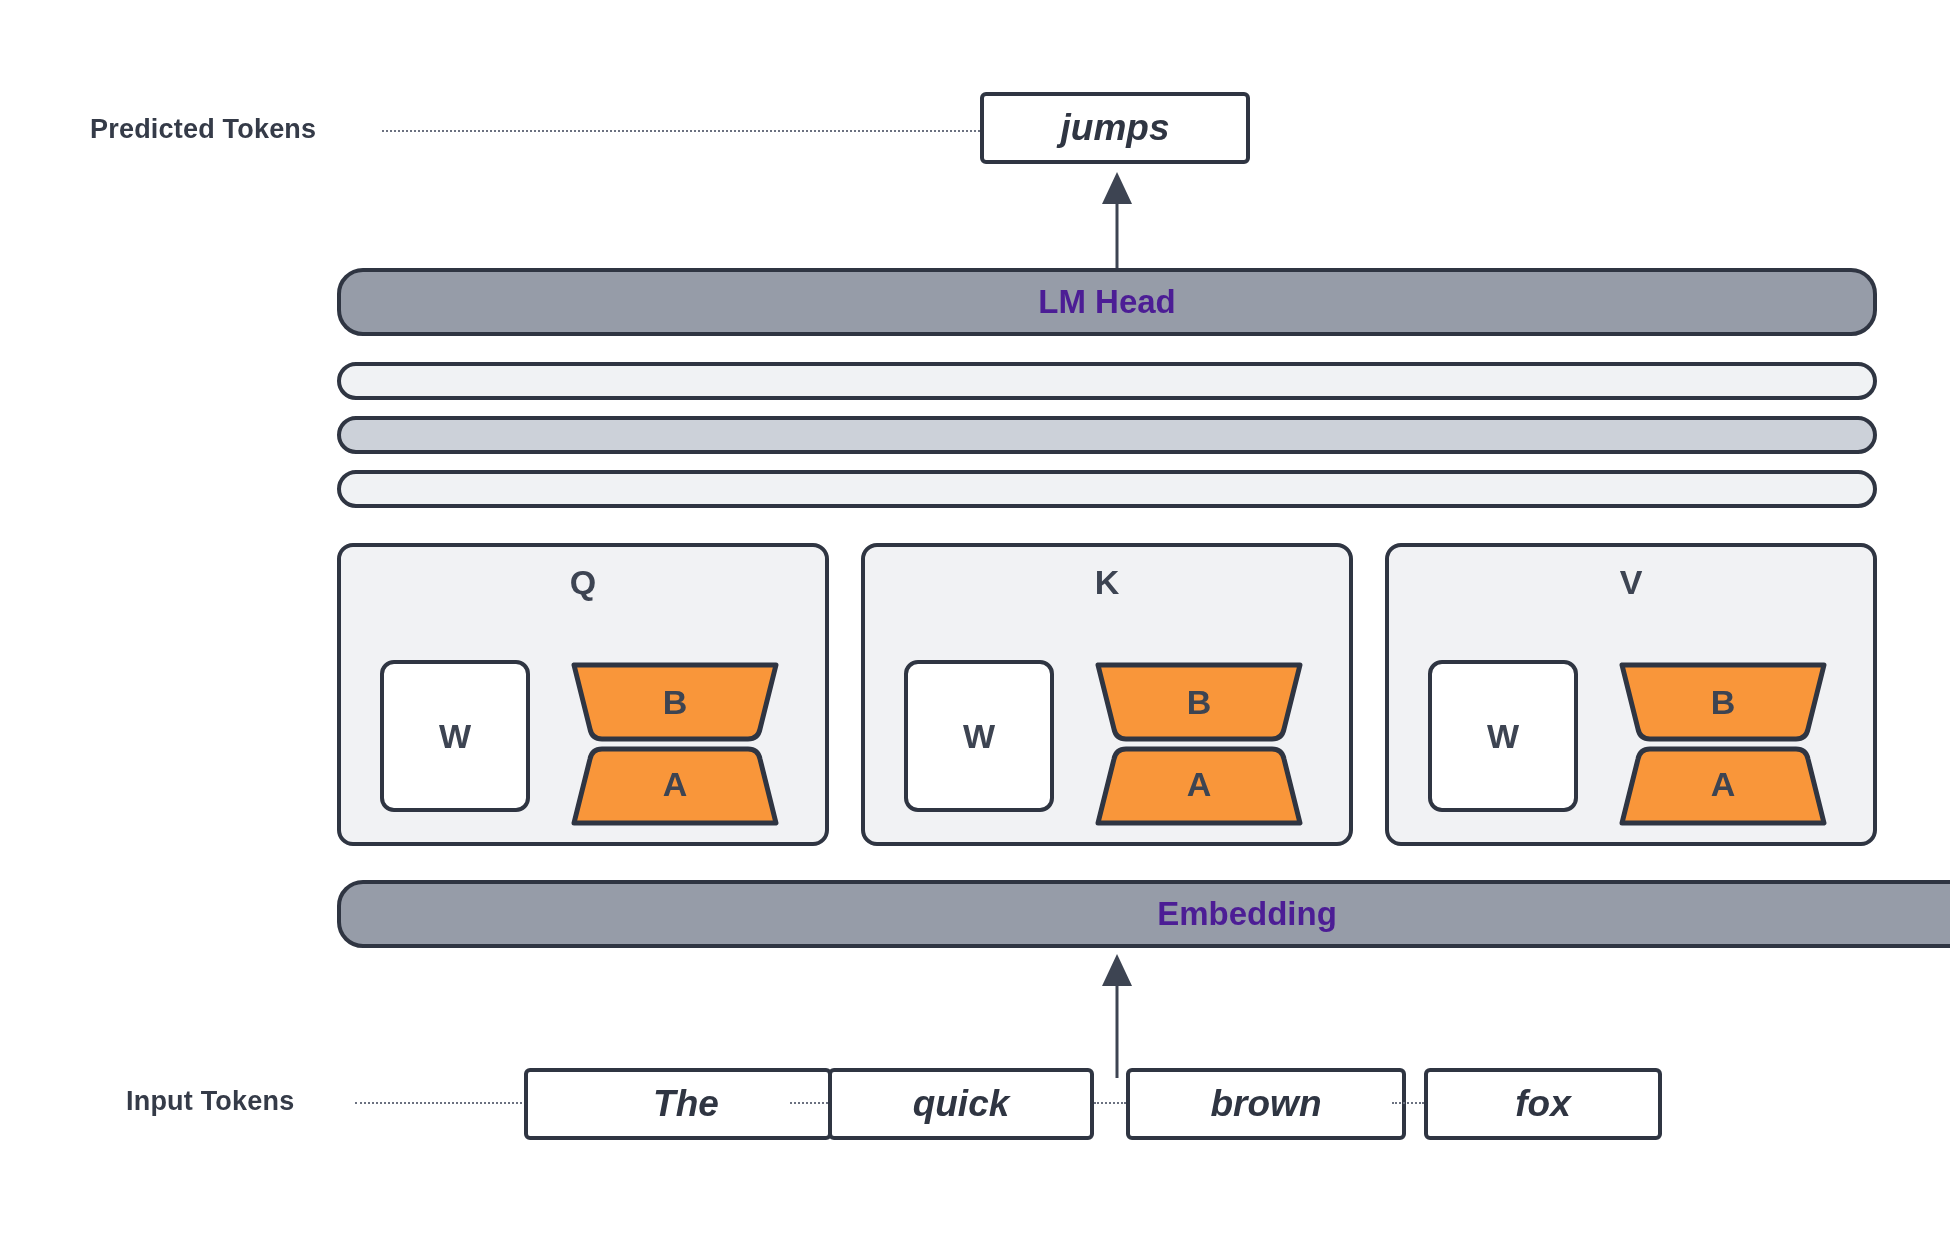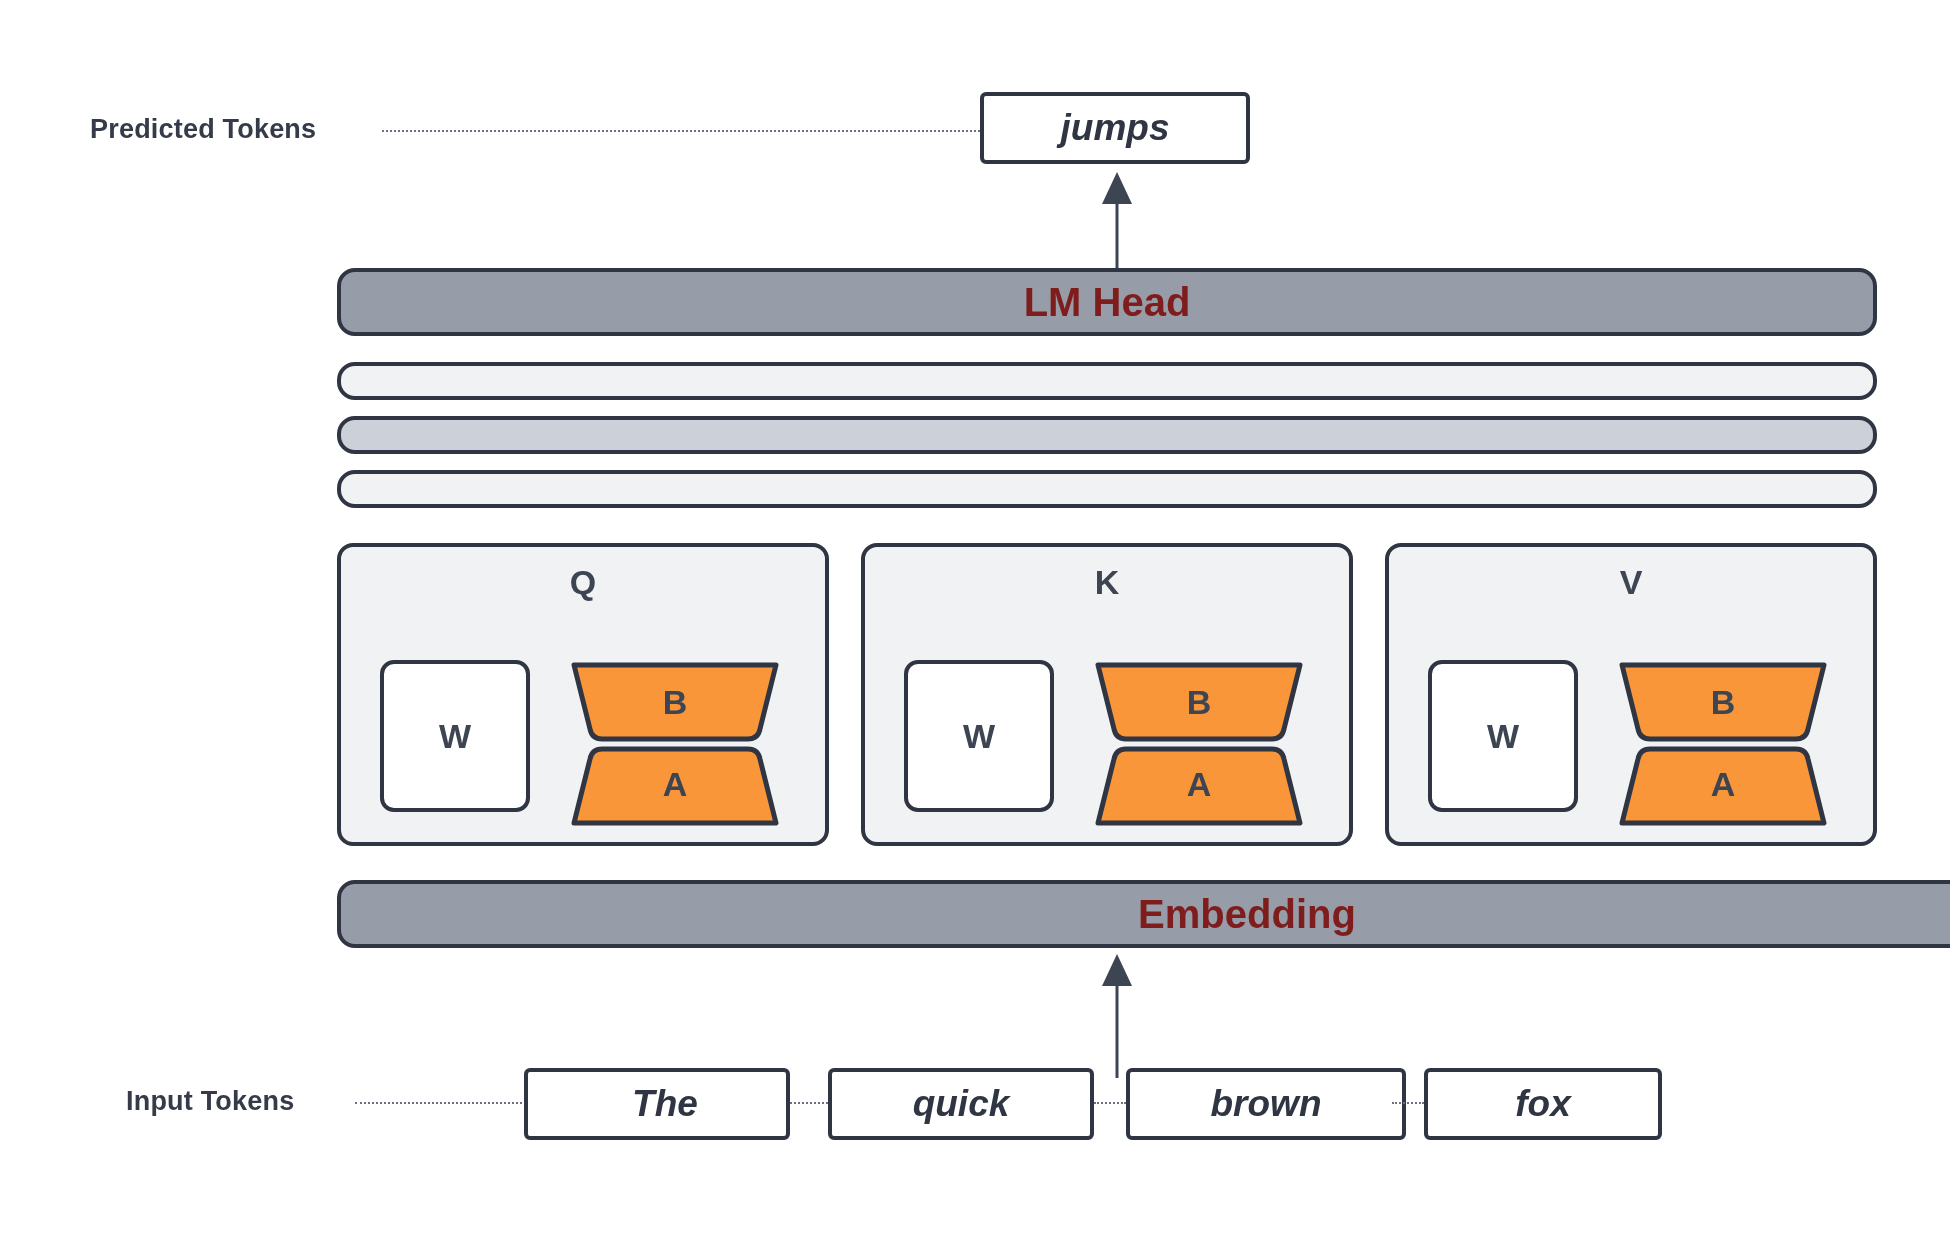--- a/index.html
+++ b/index.html
@@ -51,27 +51,27 @@
     font-weight: bold;
     font-size: 37px;
     color: #2f3542;
     box-sizing: border-box;
   }
 
   
   .wide-bar {
     position: absolute;
     border: 4px solid #2f3542;
-    border-radius: 18px;
+    border-radius: 26px;
     display: flex;
     align-items: center;
     justify-content: center;
     font-weight: bold;
-    font-size: 40px;
-    color: #7f1d1d;
+    font-size: 33px;
+    color: #4c1d95;
     box-sizing: border-box;
   }
   .bar-gray   { background: #969ca8; }
   .bar-light  { background: #f0f2f4; }
   .bar-mid    { background: #ccd1d9; }
 
   
   .qkv-panel {
     position: absolute;
     background: #f1f2f4;
@@ -220,21 +220,21 @@
     <svg width="34" height="126" viewBox="0 0 34 126">
       <line x1="17" y1="126" x2="17" y2="26" stroke="#3d4452" stroke-width="3"></line>
       <polygon points="17,2 32,34 2,34" fill="#3d4452"></polygon>
     </svg>
   </div>
 
   <div class="side-label" style="left:126px; top:1086px;">Input Tokens</div>
 
   <div class="leader" style="left:355px; top:1102px; width:167px;"></div>
 
-  <div class="token-box" style="left:524px; top:1068px; width:266px; height:72px;padding-left:16px;">The</div>
+  <div class="token-box" style="left:524px; top:1068px; width:308px; height:72px;padding-left:16px;">The</div>
 
   <div class="leader" style="left:790px; top:1102px; width:38px;"></div>
 
   <div class="token-box" style="left:828px; top:1068px; width:266px; height:72px;">quick</div>
 
   <div class="leader" style="left:1094px; top:1102px; width:32px;"></div>
 
   <div class="token-box" style="left:1126px; top:1068px; width:280px; height:72px;">brown</div>
 
   <div class="leader" style="left:1392px; top:1102px; width:32px;"></div>

